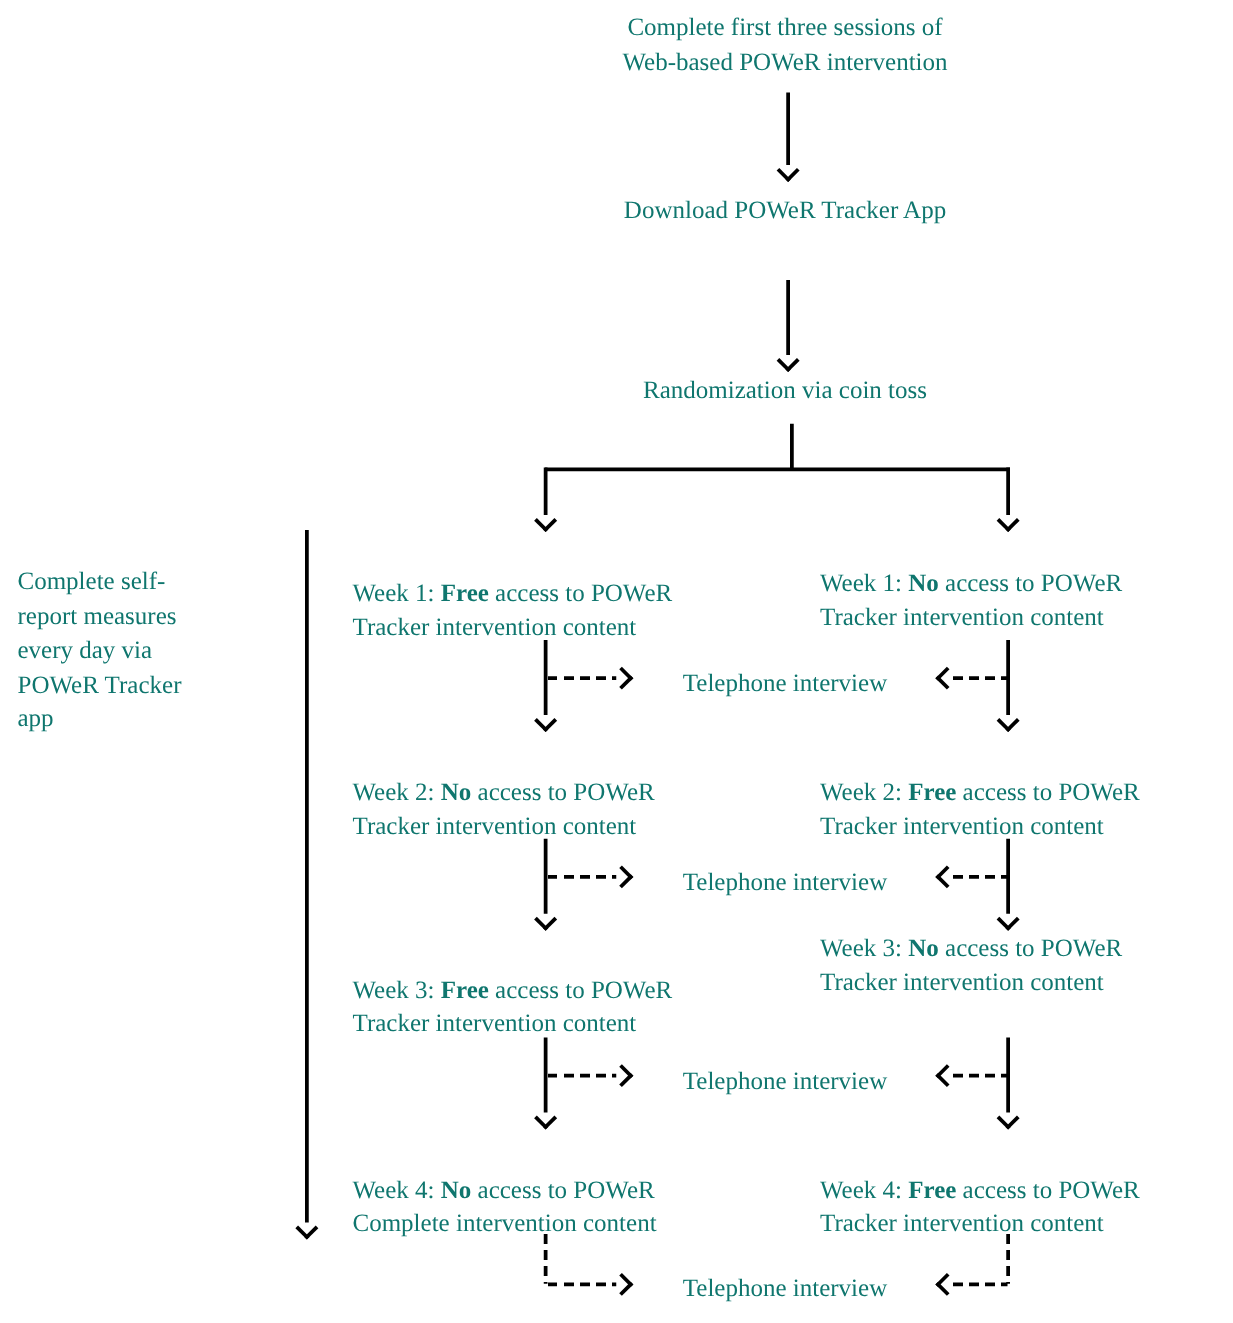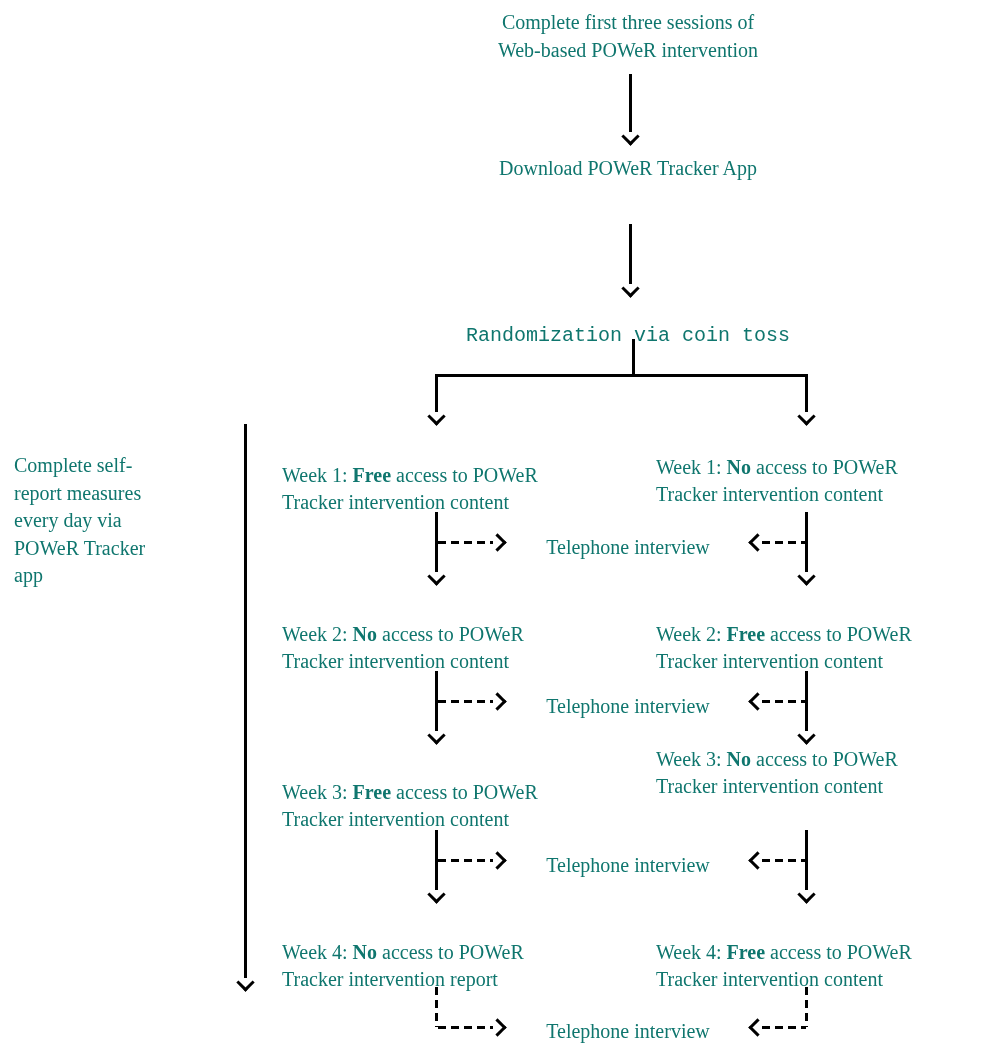--- a/index.html
+++ b/index.html
@@ -64,21 +64,21 @@
 every day via
 POWeR Tracker
 app</div>
   <div class="vline ahead" style="left:244px;top:424px;height:554px;"></div>
 
   <div class="txt pre center" style="left:418px;top:9px;width:420px;">Complete first three sessions of
 Web-based POWeR intervention</div>
   <div class="vline ahead" style="left:629px;top:74px;height:58px;"></div>
   <div class="txt center" style="left:418px;top:155px;width:420px;text-align:center;">Download POWeR Tracker App</div>
   <div class="vline ahead" style="left:629px;top:224px;height:60px;"></div>
-  <div class="txt center" style="left:418px;top:322px;width:420px;font-family:Liberation Mono, monospace;">Randomization via coin toss</div>
+  <div class="txt center" style="left:418px;top:299px;width:420px;">Randomization via coin toss</div>
 
   <div class="vline" style="left:632px;top:339px;height:36px;"></div>
   <div class="hsolid" style="left:436px;top:374px;width:372px;"></div>
   <div class="vline ahead" style="left:435px;top:374px;height:38px;"></div>
   <div class="vline ahead" style="left:805px;top:374px;height:38px;"></div>
 
   <div class="txt pre" style="left:282px;top:434px;width:330px;">
     <span>Week 1: </span><b>Free</b><span> access to POWeR
 Tracker intervention content</span>
   </div>
@@ -118,21 +118,21 @@
   </div>
 
   <div class="vline ahead" style="left:435px;top:830px;height:60px;"></div>
   <div class="hdash ar-right" style="left:438px;top:859px;width:55px;"></div>
   <div class="txt center" style="left:518px;top:852px;width:220px;">Telephone interview</div>
   <div class="hdash ar-left" style="left:762px;top:859px;width:44px;"></div>
   <div class="vline ahead" style="left:805px;top:830px;height:60px;"></div>
 
   <div class="txt pre" style="left:282px;top:911px;width:330px;">
     <span>Week 4: </span><b>No</b><span> access to POWeR
-Tracker intervention report</span>
+Complete intervention content</span>
   </div>
   <div class="txt pre" style="left:656px;top:911px;width:330px;">
     <span>Week 4: </span><b>Free</b><span> access to POWeR
 Tracker intervention content</span>
   </div>
 
   <div class="vdash" style="left:435px;top:987px;height:40px;"></div>
   <div class="hdash ar-right" style="left:438px;top:1026px;width:55px;"></div>
   <div class="txt center" style="left:518px;top:1018px;width:220px;">Telephone interview</div>
   <div class="hdash ar-left" style="left:762px;top:1026px;width:44px;"></div>

